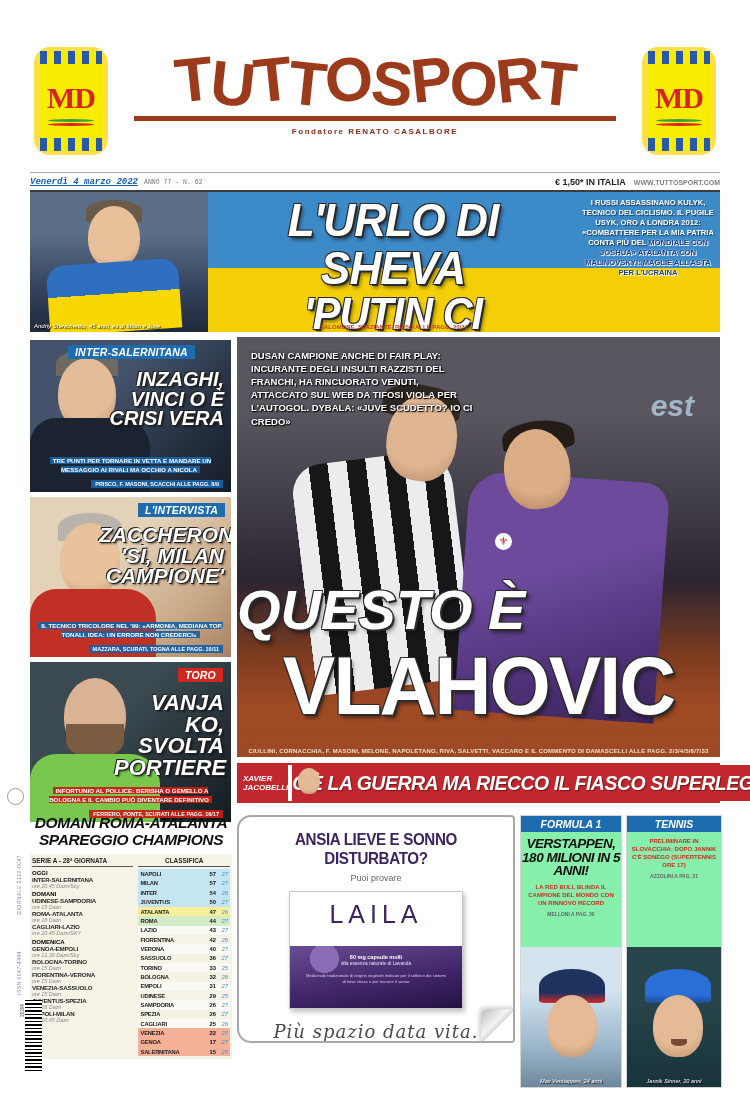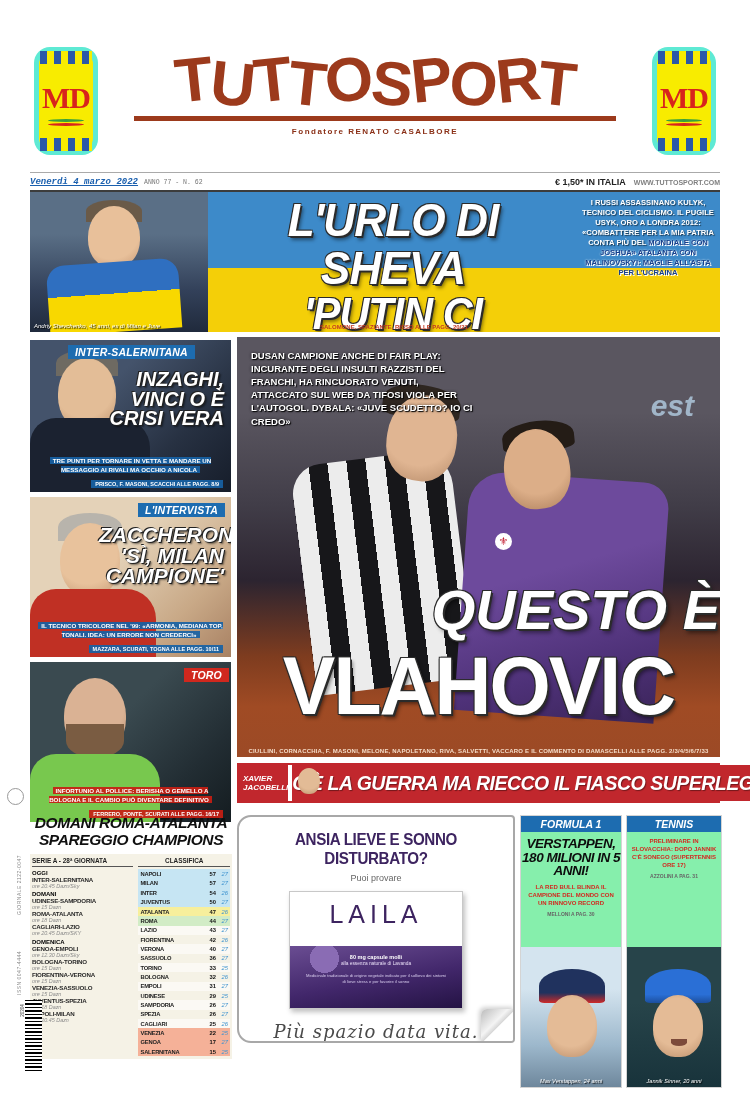--- a/index.html
+++ b/index.html
@@ -6,21 +6,21 @@
   .page{position:relative;width:750px;height:1100px;background:#fff;overflow:hidden;
         font-family:"Liberation Sans",sans-serif;}
   .abs{position:absolute;}
   .bi{font-weight:bold;font-style:italic;}
   .ctr{text-align:center;}
   .outl{color:#fff;text-shadow:-1px -1px 0 #2b2b2b,1px -1px 0 #2b2b2b,-1px 1px 0 #2b2b2b,
         2px 2px 0 #2b2b2b,3px 4px 4px rgba(0,0,0,.45);}
   .outl-sm{color:#fff;text-shadow:-1px -1px 0 #222,1px 1px 0 #222,2px 2px 2px rgba(0,0,0,.5);}
 
   
-  .mdlogo{width:64px;height:108px;background:#5eead4;border-radius:16px;padding:9px;box-sizing:border-box;}
+  .mdlogo{width:74px;height:108px;background:#fde047;border-radius:16px;padding:9px;box-sizing:border-box;}
   .mdlogo .inner{position:absolute;inset:5px;background:#f8ec00;border-radius:12px;overflow:hidden;}
   .mdlogo .dash{position:absolute;left:6px;right:6px;height:13px;
       background:repeating-linear-gradient(90deg,#2a58a8 0 7px,#f8ec00 7px 14px);}
   .mdlogo .dash.top{top:4px}.mdlogo .dash.bot{bottom:4px}
   .mdlogo .md{position:absolute;left:0;right:0;top:34px;text-align:center;color:#d8241c;
       font-family:"Liberation Serif",serif;font-weight:bold;font-size:30px;letter-spacing:-1px;}
   .mdlogo .arc{position:absolute;left:14px;right:14px;height:3px;border-radius:50%;}
   .mdlogo .arc.g{top:72px;background:#3aa03a}.mdlogo .arc.r{top:76px;background:#d8241c}
 
   
@@ -99,22 +99,22 @@
   .mp-juve-hair{position:absolute;left:146px;top:48px;width:78px;height:34px;border-radius:50% 50% 20% 20%;background:#2e2620;transform:rotate(8deg);}
   .mp-viola{position:absolute;right:58px;top:140px;width:200px;height:240px;border-radius:36px 26px 0 0;
       background:linear-gradient(160deg,#6d4a9c 0 40%,#4e3178 75%,#3a2458 100%);transform:rotate(4deg);}
   .mp-viola-head{position:absolute;right:150px;top:92px;width:66px;height:80px;border-radius:50% 50% 44% 44%;
       background:radial-gradient(circle at 50% 42%,#dcae88 0 55%,#ad7f5c 100%);transform:rotate(-6deg);}
   .mp-viola-hair{position:absolute;right:146px;top:84px;width:72px;height:30px;border-radius:50% 50% 20% 20%;background:#241c16;transform:rotate(-6deg);}
   .mp-badge{position:absolute;right:208px;top:196px;width:17px;height:17px;border-radius:50%;background:#fff;
       color:#c0182c;font-size:11px;line-height:17px;text-align:center;}
   .mp-story{position:absolute;left:14px;top:12px;width:225px;font-size:9.5px;font-weight:bold;color:#fff;
       line-height:1.38;text-shadow:1px 1px 1px #000,0 0 3px rgba(0,0,0,.8);}
-  .mp-h1{position:absolute;left:0;right:0;top:240px;text-align:right;font-size:56px;font-weight:bold;font-style:italic;
-      letter-spacing:0px;padding-left:28px;}
+  .mp-h1{position:absolute;left:0;right:0;top:240px;text-align:left;font-size:56px;font-weight:bold;font-style:italic;
+      letter-spacing:0px;}
   .mp-h2{position:absolute;left:0;right:0;top:308px;text-align:center;font-size:82px;font-weight:bold;
       letter-spacing:-2px;line-height:1;transform:scaleX(.96);}
   .mp-by{position:absolute;left:0;right:0;bottom:3px;text-align:center;font-size:6px;color:#f6ddc9;font-weight:bold;letter-spacing:.2px;}
 
   
   .jstrip{left:237px;top:763px;width:483px;height:40px;background:#fff;border:2px solid #c1272d;box-sizing:border-box;display:flex;}
   .j-author{width:54px;background:#c1272d;color:#fff;font-size:8px;font-weight:bold;font-style:italic;
       display:flex;flex-direction:column;justify-content:center;padding-left:4px;line-height:1.15;}
   .j-photo{width:42px;background:linear-gradient(180deg,#cfd4da 0 30%,#8e959e 60%,#3a3f46 100%);position:relative;}
   .j-photo .face{left:10px;top:3px;width:22px;height:26px;background:radial-gradient(circle at 50% 42%,#e2bb96 0 55%,#bb8f6a 100%);}
@@ -263,21 +263,22 @@
     <div class="label blue" style="top:6px;right:6px;">L'INTERVISTA</div>
     <div class="hl outl-sm" style="top:28px;font-size:21px;width:125px;right:7px;">ZACCHERONI 'SÌ, MILAN CAMPIONE'</div>
     <div class="sub bgblue" style="bottom:17px;"><span>IL TECNICO TRICOLORE NEL '99: «ARMONIA, MEDIANA TOP, TONALI. IDEA: UN ERRORE NON CREDERCI»</span></div>
     <div class="by bgblue" style="bottom:4px;">MAZZARA, SCURATI, TOGNA ALLE PAGG. 10/11</div>
   </div>
 
   <div class="abs card" id="card3">
     <div class="face"></div>
     <div class="beard"></div>
     <div class="shirt"></div>
-    <div class="label red" style="top:6px;right:2px;">TORO</div>
+    <div class="label red" style="top:6px;right:8px;">TORO</div>
+    <div class="hl outl-sm" style="top:30px;font-size:22px;width:110px;right:7px;">VANJA KO, SVOLTA PORTIERE</div>
     <div class="sub bgred" style="bottom:17px;"><span>INFORTUNIO AL POLLICE: BERISHA O GEMELLO A BOLOGNA E IL CAMBIO PUÒ DIVENTARE DEFINITIVO</span></div>
     <div class="by bgred" style="bottom:4px;">FERRERO, PONTE, SCURATI ALLE PAGG. 16/17</div>
   </div>
 
   <div class="abs mainphoto">
     <div class="mp-sponsor">est</div>
     <div class="mp-juve"></div>
     <div class="mp-juve-hair"></div>
     <div class="mp-juve-head"></div>
     <div class="mp-viola"></div>

